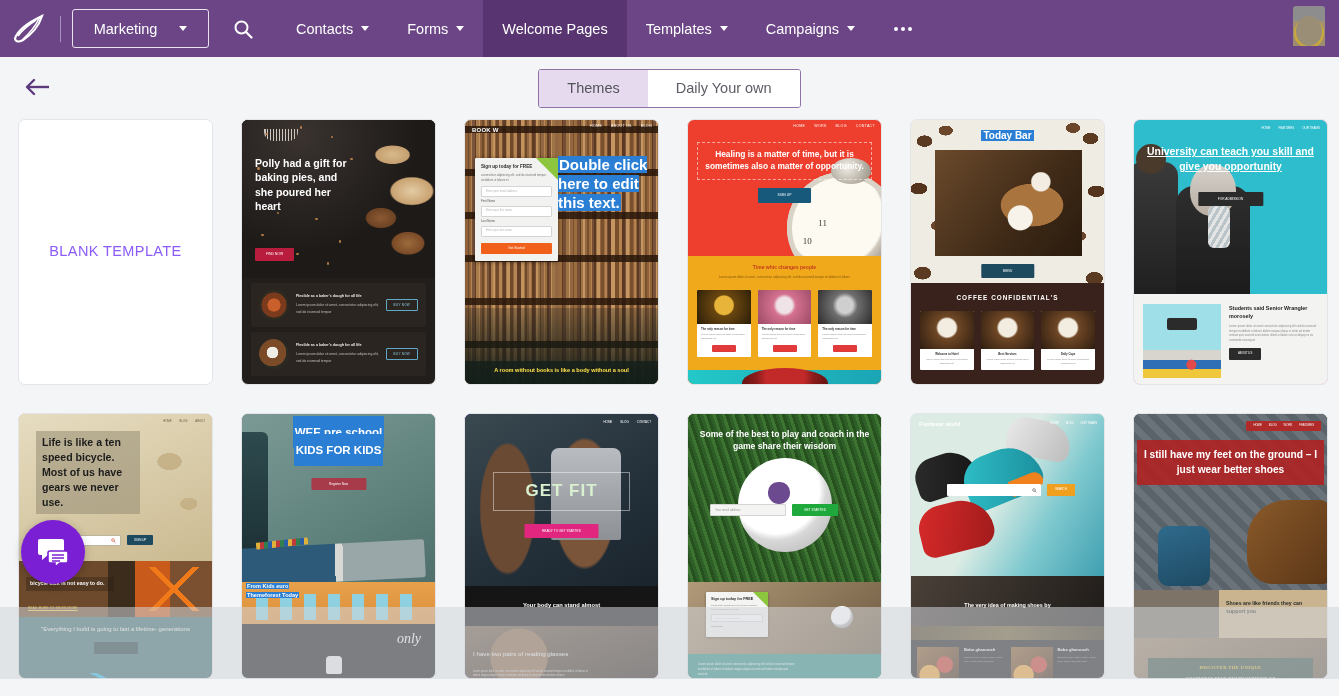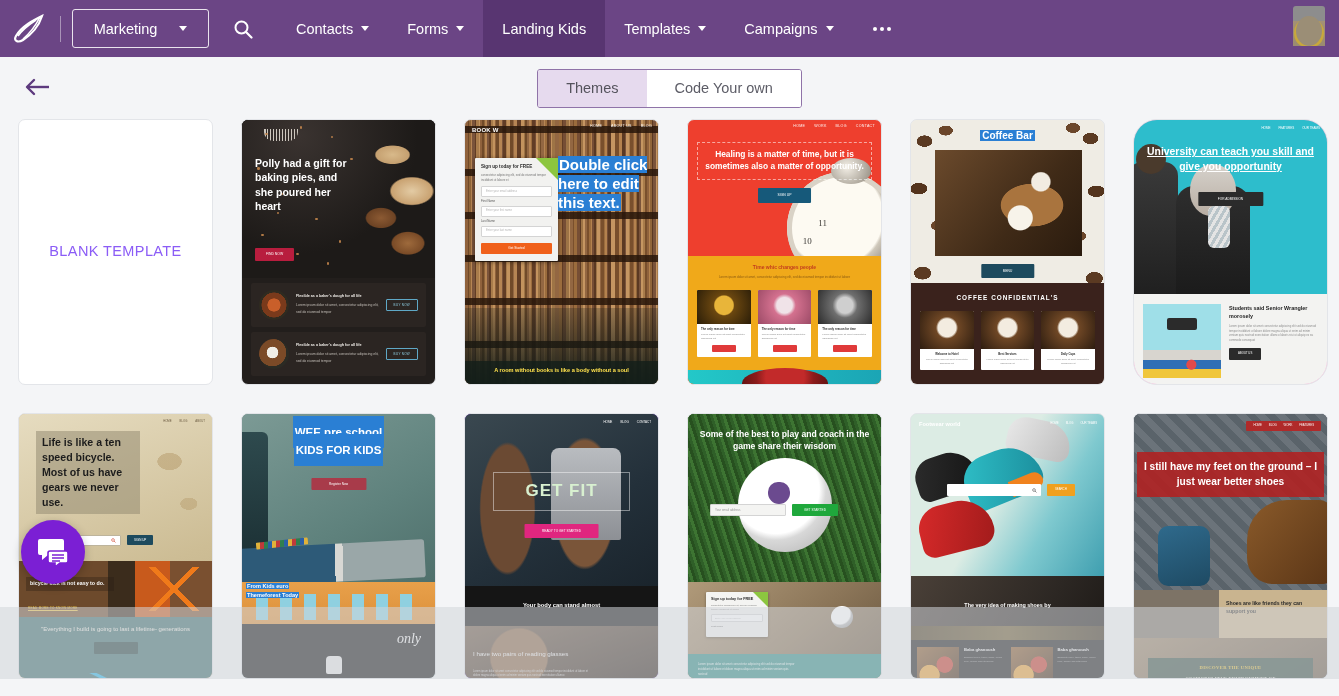--- a/index.html
+++ b/index.html
@@ -370,21 +370,21 @@
     letter-spacing: 1px; padding-top: 10px; line-height: 1.5;
   }
   .cf-cards { display: flex; gap: 7px; padding: 8px 9px 0; }
   .cf-c { flex: 1; background: #fff; border-radius: 1px; overflow: hidden; }
   .cf-ci { height: 38px; background: radial-gradient(circle at 50% 44%, #f3ece0 0 26%, #6f4725 32%, #2e1d10 100%); }
   .cf-cb { padding: 4px; text-align: center; }
   .cf-cb b { font-size: 2.8px; color: #2b2b2b; display: block; margin-bottom: 2px; }
   .cf-cb p { font-size: 2.4px; color: #8a8a8a; line-height: 1.5; }
 
   
-  .c-uni { background: #f9a8d4; border-radius: 24px; }
+  .c-uni { background: #f9a8d4; }
   .un-hero { position: absolute; inset: 0 0 auto 0; height: 174px; background: #2dbdcc; overflow: hidden; }
   .un-p1 {
     position: absolute; left: -6px; top: 42px; width: 50px; height: 132px;
     background: linear-gradient(#3a3a3a, #202020); border-radius: 14px 14px 0 0;
   }
   .un-p1::before {
     content:""; position: absolute; left: 8px; top: -18px; width: 30px; height: 30px;
     border-radius: 50%; background: #4a3a2c;
   }
   .un-p2 {
@@ -743,21 +743,21 @@
   }
   .sh-nav {
     position: absolute; top: 7px; right: 6px;
     background: #b02a2a; padding: 3px 7px;
     display: flex; gap: 7px; font-size: 2.8px; color: #fff; border-radius: 1px;
   }
   .sh-band {
     position: absolute; left: 3px; right: 3px; top: 26px;
     background: rgba(178,32,32,.88);
     color: #fff; font-size: 10.2px; font-weight: bold; text-align: center;
-    padding: 7px 5px; line-height: 1.5; margin-top: 12px;
+    padding: 7px 5px; line-height: 1.5;
   }
   .sh-mid {
     position: absolute; left: 0; right: 0; top: 176px; height: 48px;
     background: linear-gradient(90deg,#7d7366 0 44%, #c9b48f 44% 100%);
   }
   .sh-mt {
     position: absolute; left: 92px; top: 186px; width: 96px;
     color: #2a2a2a; font-size: 5.2px; font-weight: bold; line-height: 1.5;
   }
   .sh-low {
@@ -814,21 +814,21 @@
   <div class="nav-items">
     <div class="nav-item">
       <span>Contacts</span>
       <span class="caret"></span>
     </div>
     <div class="nav-item">
       <span>Forms</span>
       <span class="caret"></span>
     </div>
     <div class="nav-item active">
-      <span>Landing Kids</span>
+      <span>Welcome Pages</span>
     </div>
     <div class="nav-item">
       <span>Templates</span>
       <span class="caret"></span>
     </div>
     <div class="nav-item">
       <span>Campaigns</span>
       <span class="caret"></span>
     </div>
     <div class="nav-item more">
@@ -846,21 +846,21 @@
 
 <div class="subheader">
   <div class="back-arrow">
     <svg width="30" height="22" viewBox="0 0 30 22">
       <line x1="5" y1="11" x2="27" y2="11" stroke="#5d3a7e" stroke-width="2.4"></line>
       <polyline points="12,4 5,11 12,18" fill="none" stroke="#5d3a7e" stroke-width="2.4" stroke-linecap="round" stroke-linejoin="round"></polyline>
     </svg>
   </div>
   <div class="seg">
     <button class="seg-btn active">Themes</button>
-    <button class="seg-btn">Code Your own</button>
+    <button class="seg-btn">Daily Your own</button>
   </div>
 </div>
 
 <div class="grid-wrap">
 <div class="grid">
 
   <div class="card blank">
     <span class="blank-label">BLANK TEMPLATE</span>
   </div>
 
@@ -976,21 +976,21 @@
       </div>
       <div class="hl-foot"></div>
       <div class="hl-wheel"></div>
     </div>
   </div>
 
   <div class="card c-coffee">
     <div class="thumb">
       <div class="cf-beans"></div>
       <div class="cf-title">
-        <span>Coffee Bar</span>
+        <span>Today Bar</span>
       </div>
       <div class="cf-img"></div>
       <div class="cf-cta">MENU</div>
       <div class="cf-dark">
         <div class="cf-dt">COFFEE CONFIDENTIAL'S</div>
         <div class="cf-cards">
           <div class="cf-c">
             <div class="cf-ci"></div>
             <div class="cf-cb">
               <b>Welcome to Hotel</b>

